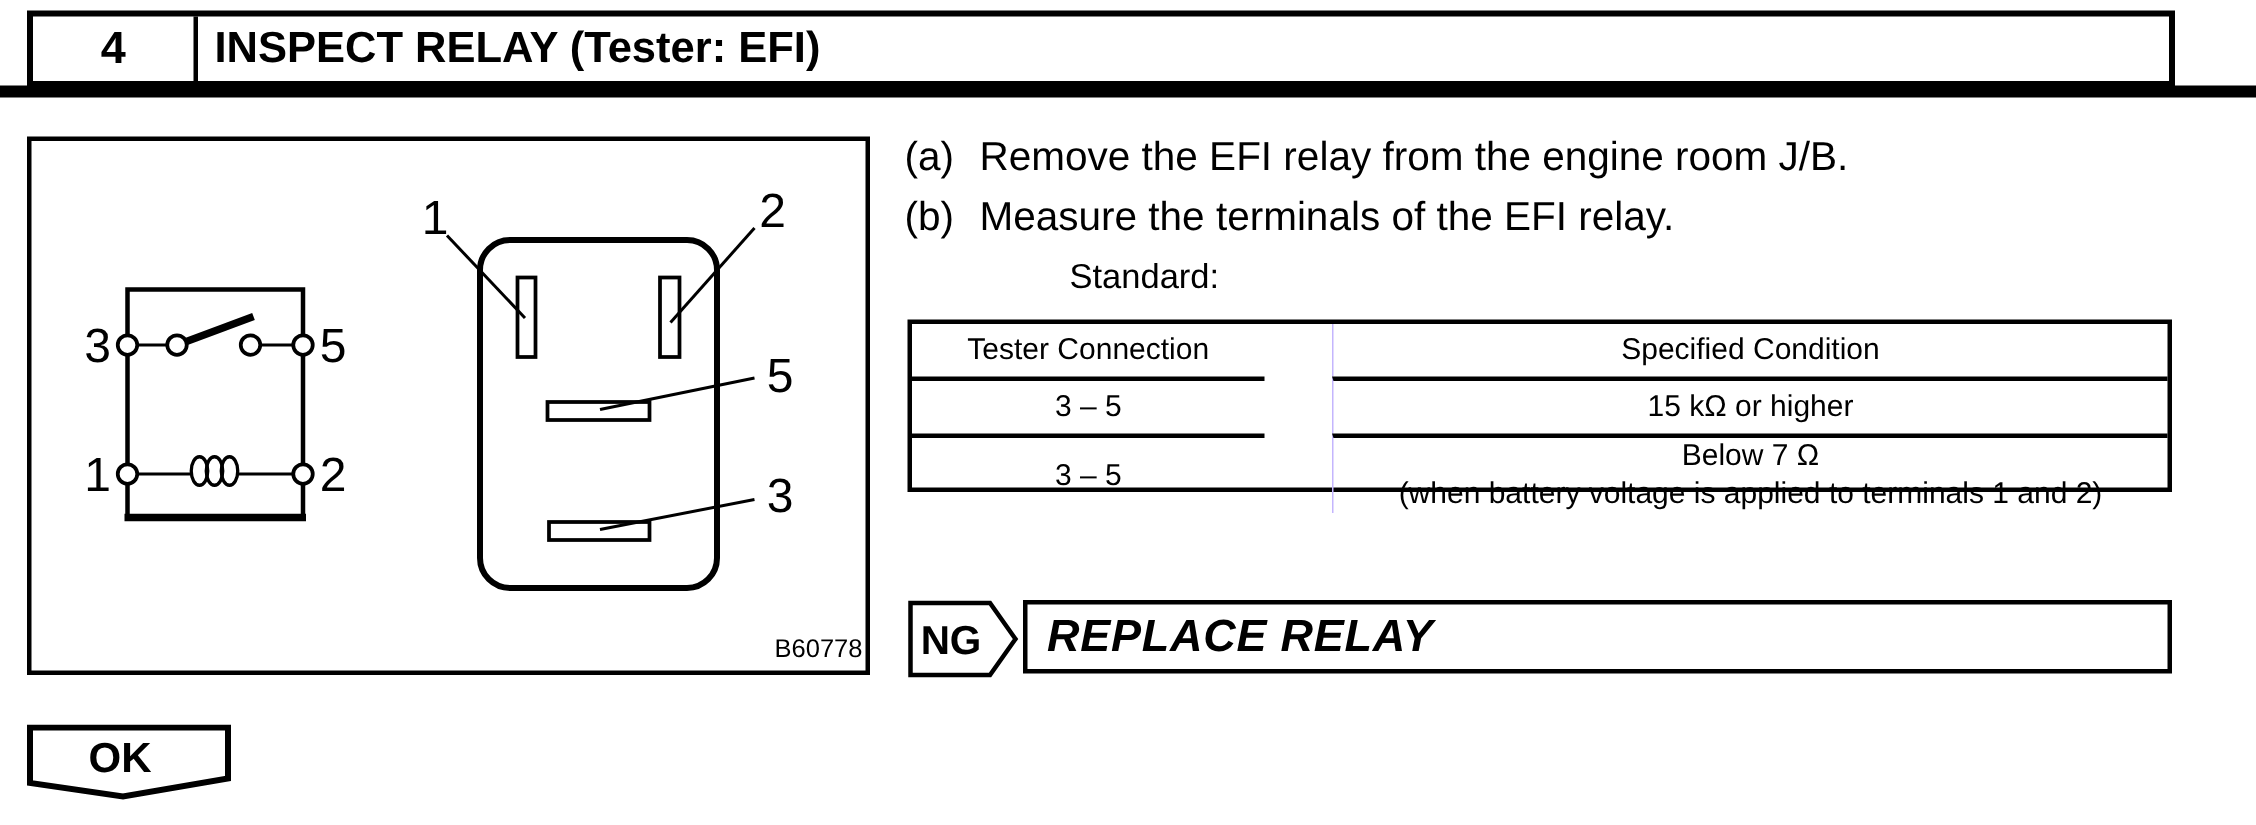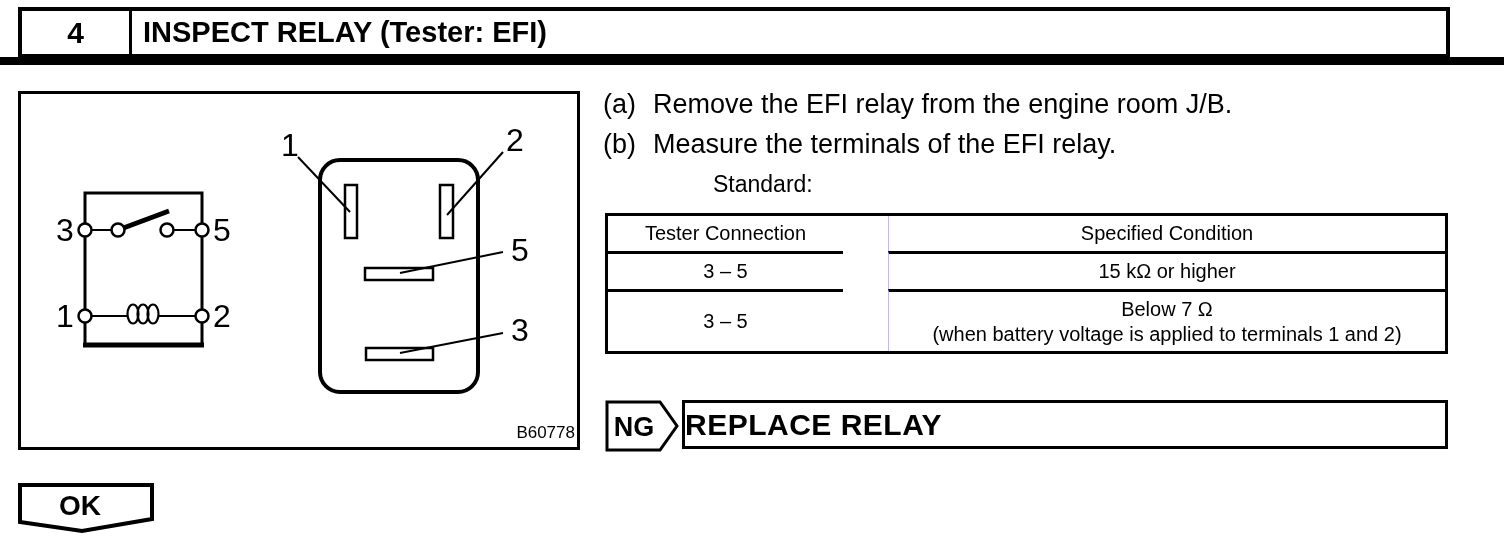--- a/index.html
+++ b/index.html
@@ -31,37 +31,37 @@
   .fig-label { font-family:"Liberation Sans",sans-serif; font-size:32px; fill:#000; }
   .fig-code  { font-family:"Liberation Sans",sans-serif; font-size:17px; fill:#000; }
   
   .step-row { position:absolute; left:603px; font-size:27px; line-height:30px; white-space:nowrap; }
   .step-row .marker { display:inline-block; width:50px; }
   .step-a { top:89px; }
   .step-b { top:129px; }
   .standard-row { position:absolute; left:685px; top:169px; font-size:23px; line-height:30px; font-weight:normal;margin-left:28px; }
   
   .spec-table {
-    position:absolute; left:605px; top:213px; width:843px; height:141px;
+    position:absolute; left:605px; top:213px; width:843px; height:115px;
     border:3px solid #000; box-sizing:border-box; background:#fff;
     display:grid; grid-template-columns:235px 1fr; grid-template-rows:35px 38px 1fr;
   }
   .cell {
     display:flex; flex-direction:column; align-items:center; justify-content:center;
     font-size:20px; text-align:center; line-height:25px; box-sizing:border-box;
   }
   .cell.col2 { border-left:1px solid #c4b5fd;margin-left:45px; }
   .cell.rown { border-top:3px solid #000; }
   
   .ng-badge { position:absolute; left:605px; top:399px; }
   .badge-text { font-family:"Liberation Sans",sans-serif; font-weight:bold; font-size:27px; fill:#000; }
   .action-box {
     position:absolute; left:682px; top:400px; width:766px; height:49px;
     border:3px solid #000; box-sizing:border-box; display:flex; align-items:center;
-    font-weight:bold; font-size:30px; letter-spacing:0.5px; white-space:nowrap;
+    padding-left:13px; font-weight:bold; font-size:30px; letter-spacing:0.5px; white-space:nowrap;font-style:italic;
   }
   
   .ok-badge { position:absolute; left:18px; top:483px; }
   .ok-badge .badge-text { font-size:28px; }
 </style>
 </head>
 <body>
 
 <div class="page">
 

